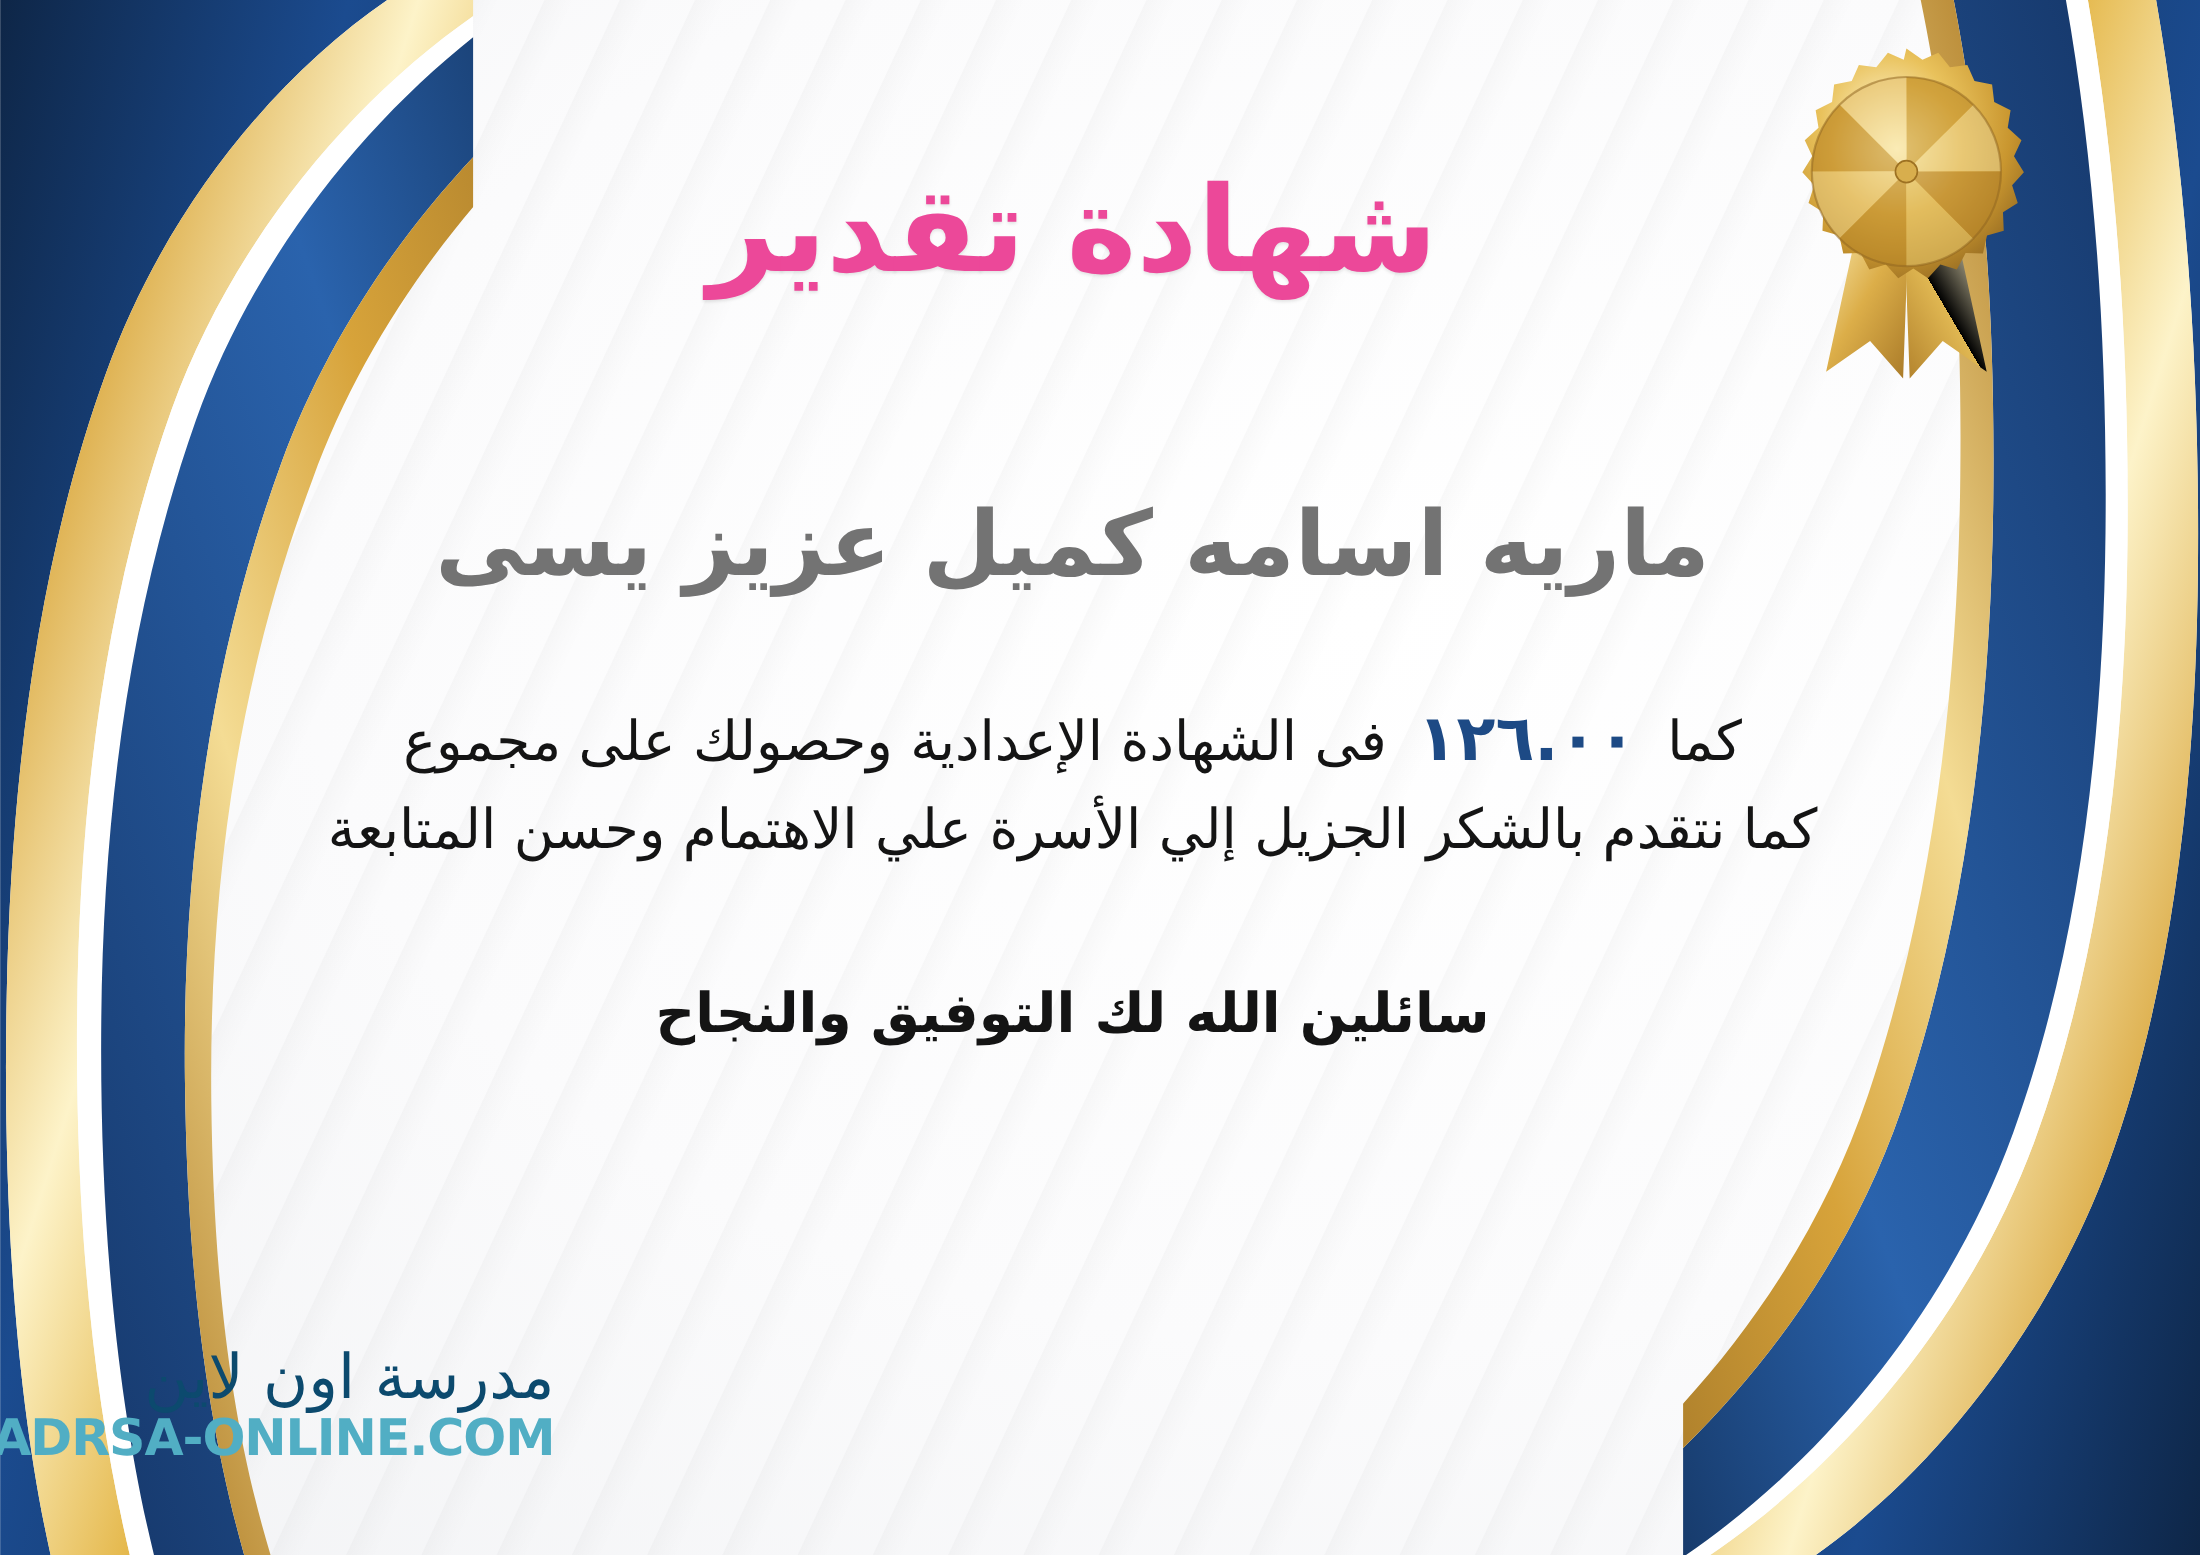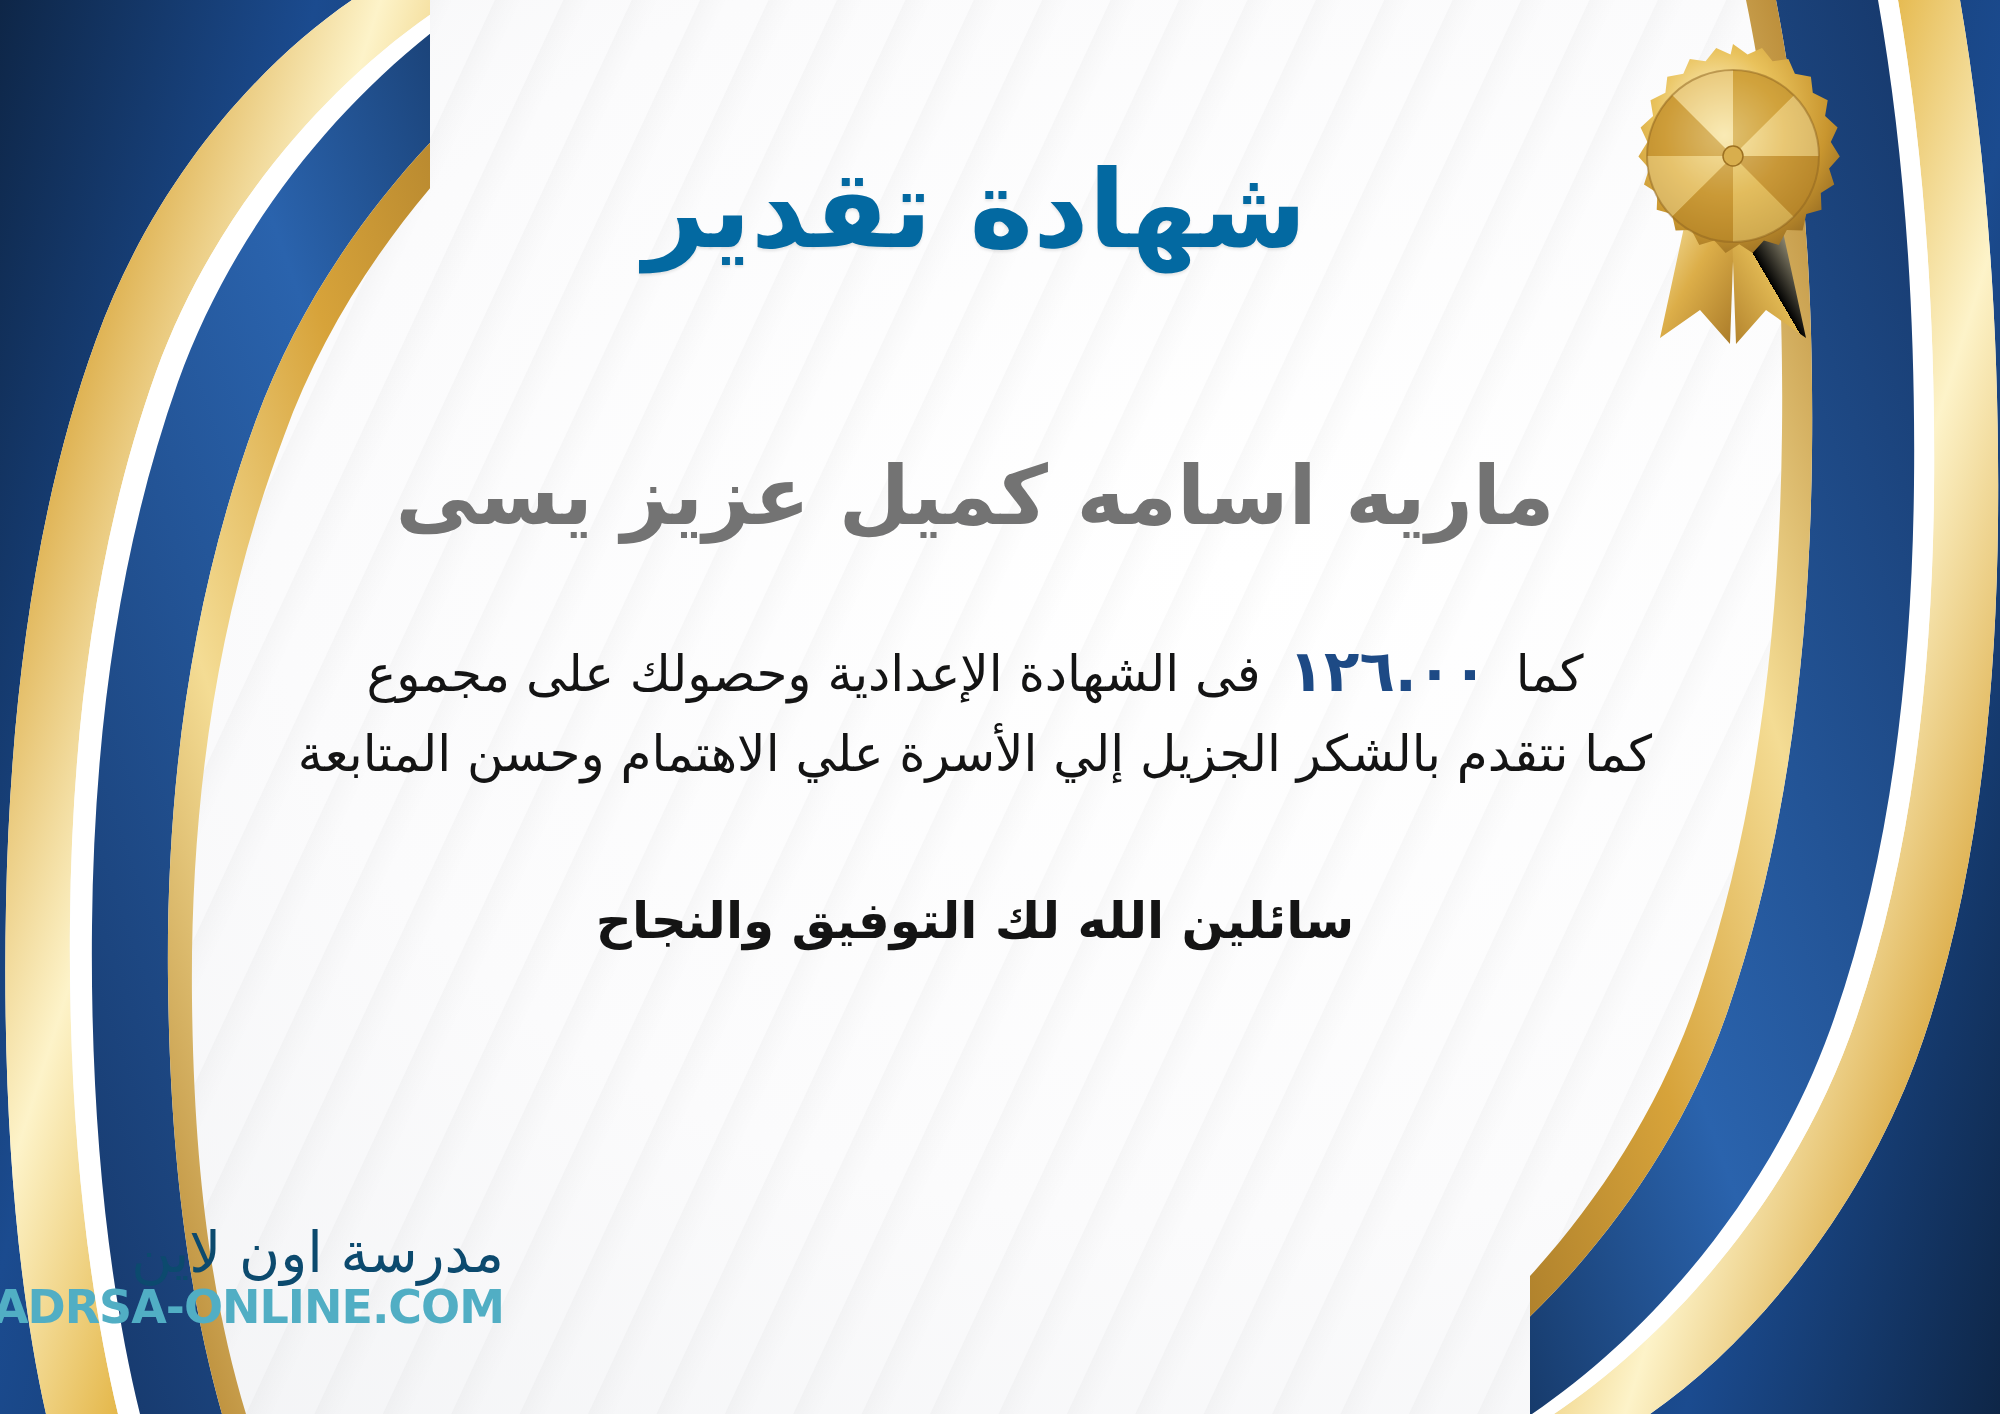--- a/index.html
+++ b/index.html
@@ -54,21 +54,21 @@
     position:absolute; z-index:5;
     left:70px; right:120px; top:0; height:1414px;
     text-align:center;
   }
 
   .cert-title{
     margin-top:150px;
     font-size:108px;
     line-height:1.12;
     font-weight:700;
-    color:#0369a1;
+    color:#ec4899;
     letter-spacing:0px;
     text-shadow:0 2px 3px rgba(0,0,0,0.10);
     direction:rtl;
   }
 
   .recipient-name{
     margin-top:176px;
     font-size:82px;
     line-height:1.2;
     font-weight:700;

